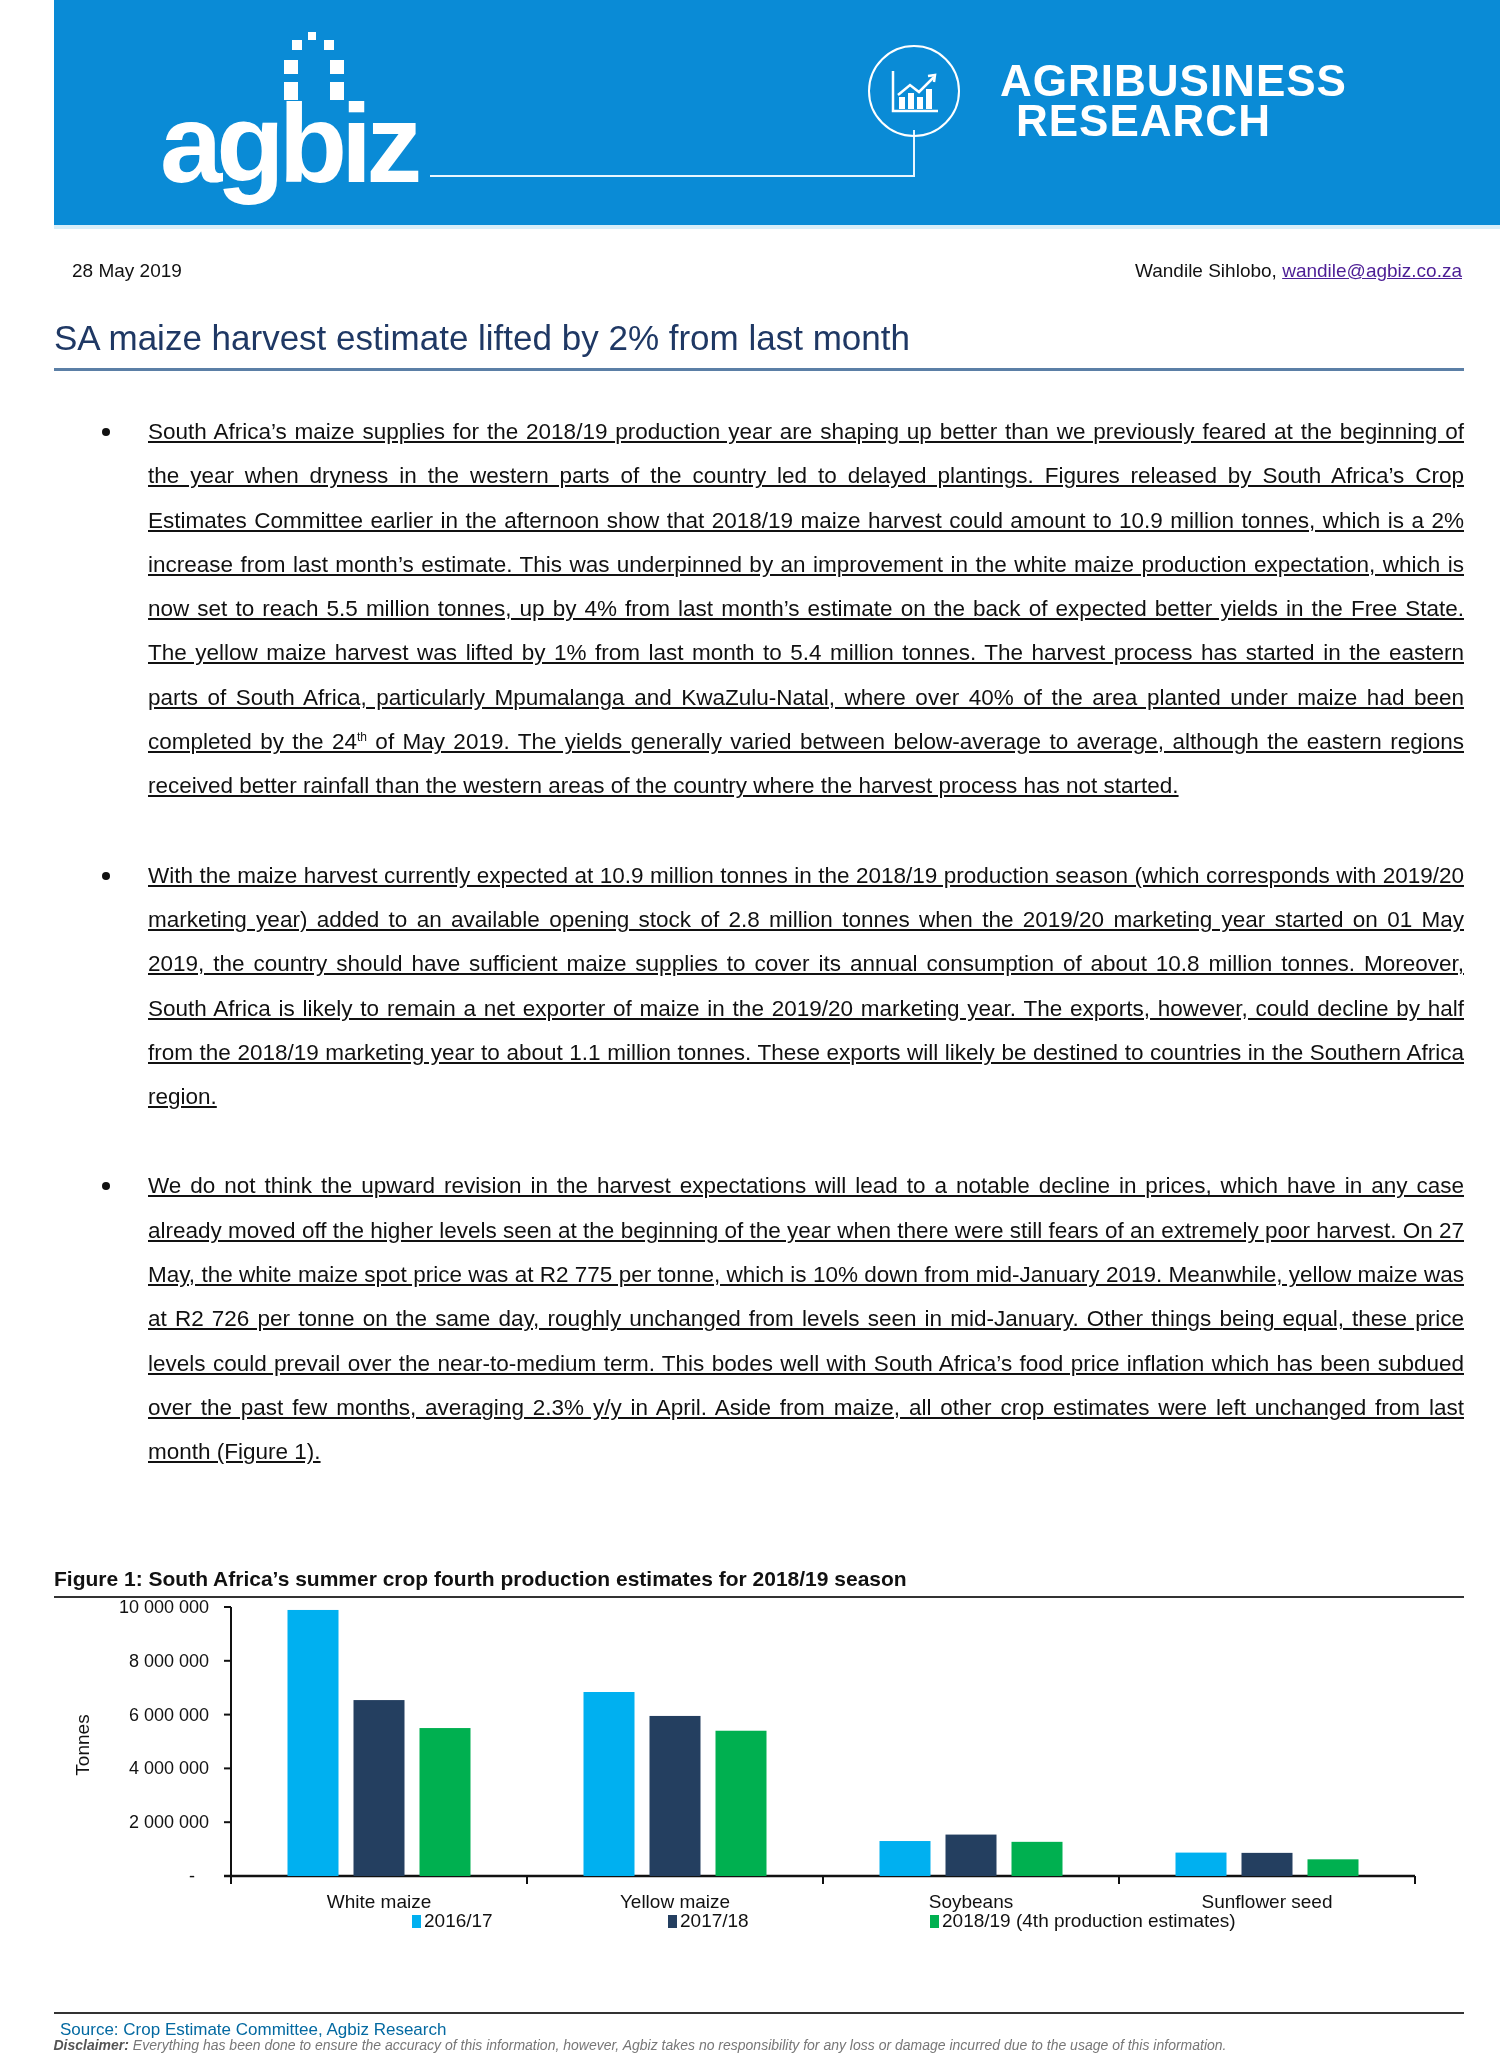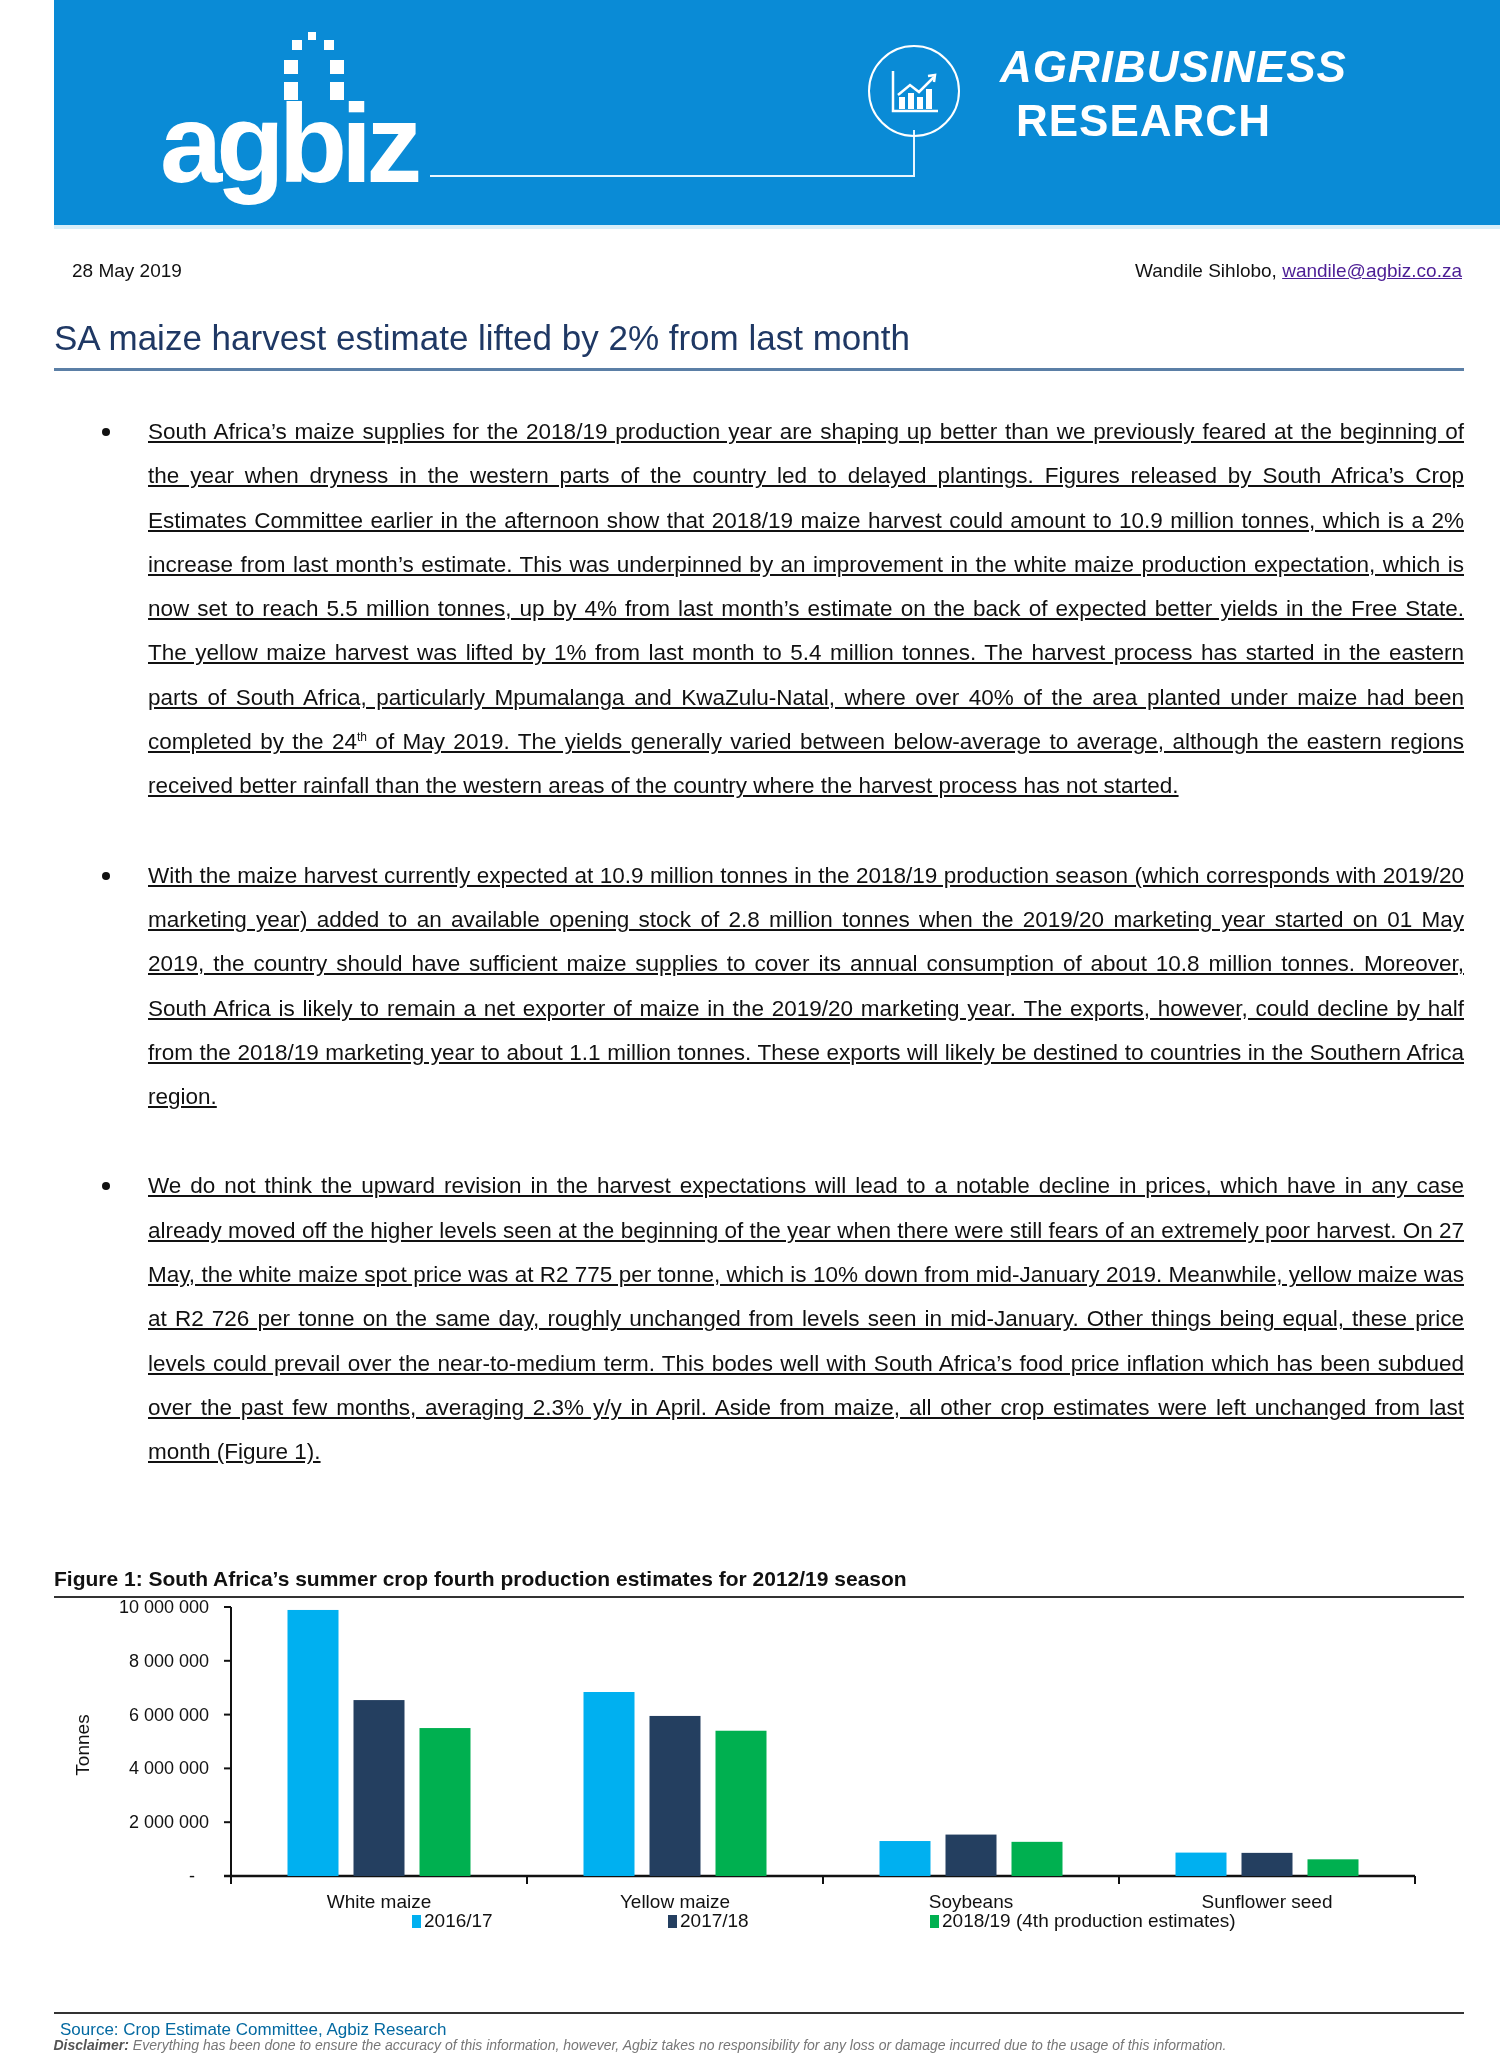--- a/index.html
+++ b/index.html
@@ -18,22 +18,22 @@
   }
   .logo-dots { position: absolute; left: 270px; top: 30px; width: 90px; height: 90px; }
   .logo-line-h { position: absolute; left: 430px; top: 175px; width: 485px; height: 2px; background: #e9f6ff; }
   .logo-line-v { position: absolute; left: 913px; top: 130px; width: 2px; height: 47px; background: #e9f6ff; }
   .research-icon {
     position: absolute; left: 868px; top: 45px; width: 92px; height: 92px;
     border: 2px solid #ffffff; border-radius: 50%;
   }
   .research-icon svg { position: absolute; left: 20px; top: 22px; }
   .brand-line1 {
-    position: absolute; left: 1000px; top: 42px; font-weight: 700; font-size: 44px;
-    color: #ffffff; letter-spacing: 1px; font-style: italic;
+    position: absolute; left: 1000px; top: 56px; font-weight: 700; font-size: 44px;
+    color: #ffffff; letter-spacing: 1px;
   }
   .brand-line2 {
     position: absolute; left: 1000px; top: 96px; font-weight: 700; font-size: 44px;
     color: #ffffff; letter-spacing: 1px; margin-left: 16px;
   }
 
   .meta-date { position: absolute; left: 72px; top: 260px; font-size: 19px; color: #111; }
   .meta-author { position: absolute; right: 38px; top: 260px; font-size: 19px; color: #111; }
   .meta-author a { color: #4c1d95; text-decoration: underline; }
 
@@ -118,21 +118,21 @@
   <div class="bullet">
     <span class="bullet-dot"></span>
     <p><span>With the maize harvest currently expected at 10.9 million tonnes in the 2018/19 production season (which corresponds with 2019/20 marketing year) added to an available opening stock of 2.8 million tonnes when the 2019/20 marketing year started on 01 May 2019, the country should have sufficient maize supplies to cover its annual consumption of about 10.8 million tonnes. Moreover, South Africa is likely to remain a net exporter of maize in the 2019/20 marketing year. The exports, however, could decline by half from the 2018/19 marketing year to about 1.1 million tonnes. These exports will likely be destined to countries in the Southern Africa region.</span></p>
   </div>
   <div class="bullet">
     <span class="bullet-dot"></span>
     <p><span>We do not think the upward revision in the harvest expectations will lead to a notable decline in prices, which have in any case already moved off the higher levels seen at the beginning of the year when there were still fears of an extremely poor harvest. On 27 May, the white maize spot price was at R2 775 per tonne, which is 10% down from mid-January 2019. Meanwhile, yellow maize was at R2 726 per tonne on the same day, roughly unchanged from levels seen in mid-January. Other things being equal, these price levels could prevail over the near-to-medium term. This bodes well with South Africa’s food price inflation which has been subdued over the past few months, averaging 2.3% y/y in April. Aside from maize, all other crop estimates were left unchanged from last month (Figure 1).</span></p>
   </div>
 </div>
 
-<div class="fig-title">Figure 1: South Africa’s summer crop fourth production estimates for 2012/19 season</div>
+<div class="fig-title">Figure 1: South Africa’s summer crop fourth production estimates for 2018/19 season</div>
 <div class="fig-rule-top"></div>
 
 <svg id="chart" width="1500" height="410" viewBox="0 0 1500 410">
   <g id="y-axis-group">
       <line x1="231" y1="9" x2="231" y2="278" stroke="#111" stroke-width="2"></line>
       <line x1="224" y1="278" x2="231" y2="278" stroke="#111" stroke-width="2"></line>
       <text x="195" y="284" text-anchor="end" class="tick-label">-</text>
       <line x1="224" y1="224.2" x2="231" y2="224.2" stroke="#111" stroke-width="2"></line>
       <text x="209" y="230.2" text-anchor="end" class="tick-label">2 000 000</text>
       <line x1="224" y1="170.39999999999998" x2="231" y2="170.39999999999998" stroke="#111" stroke-width="2"></line>

